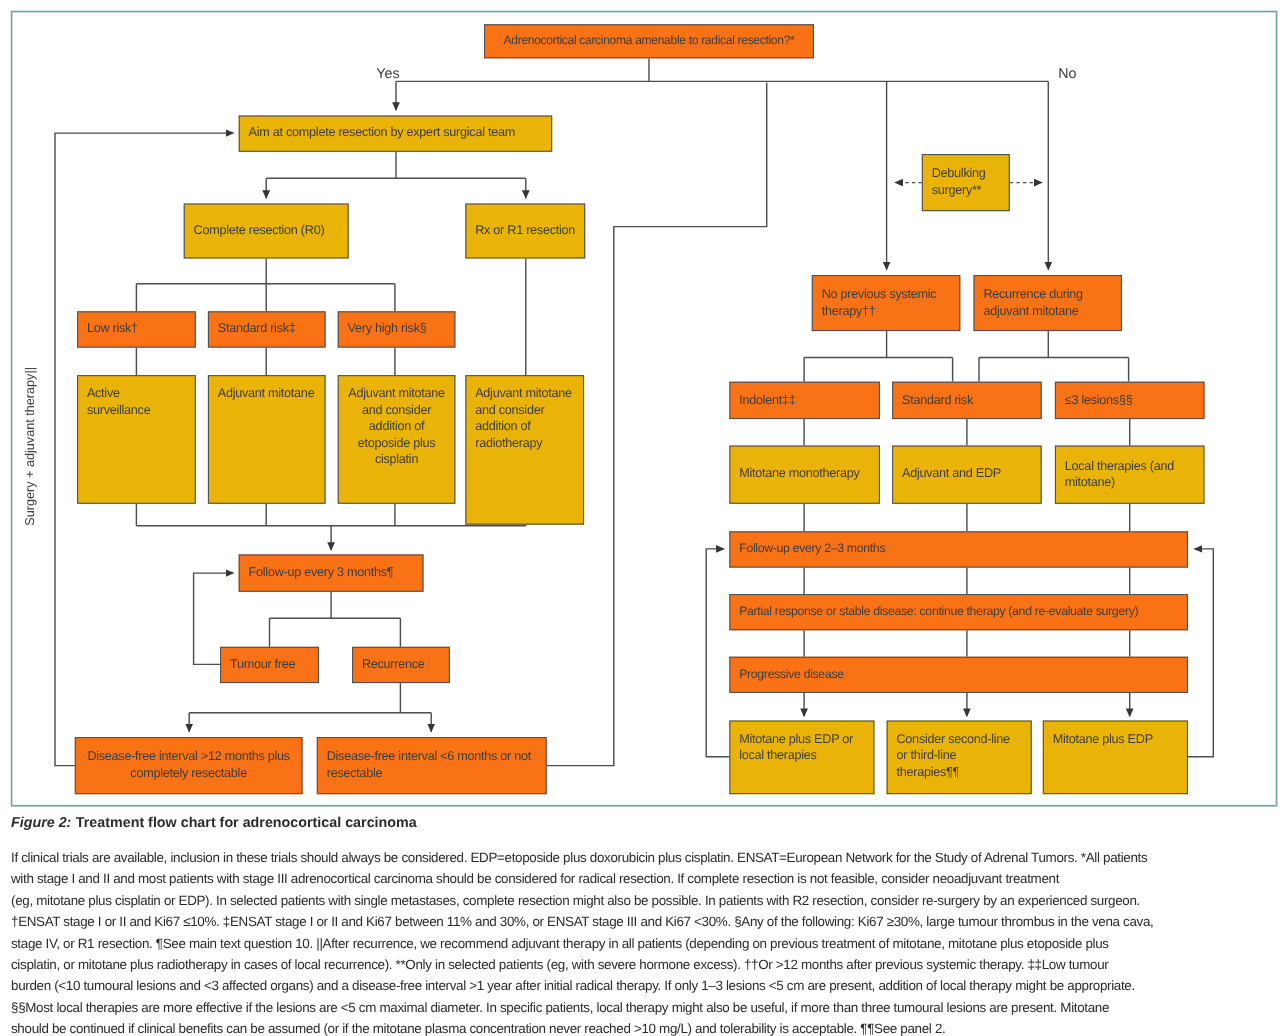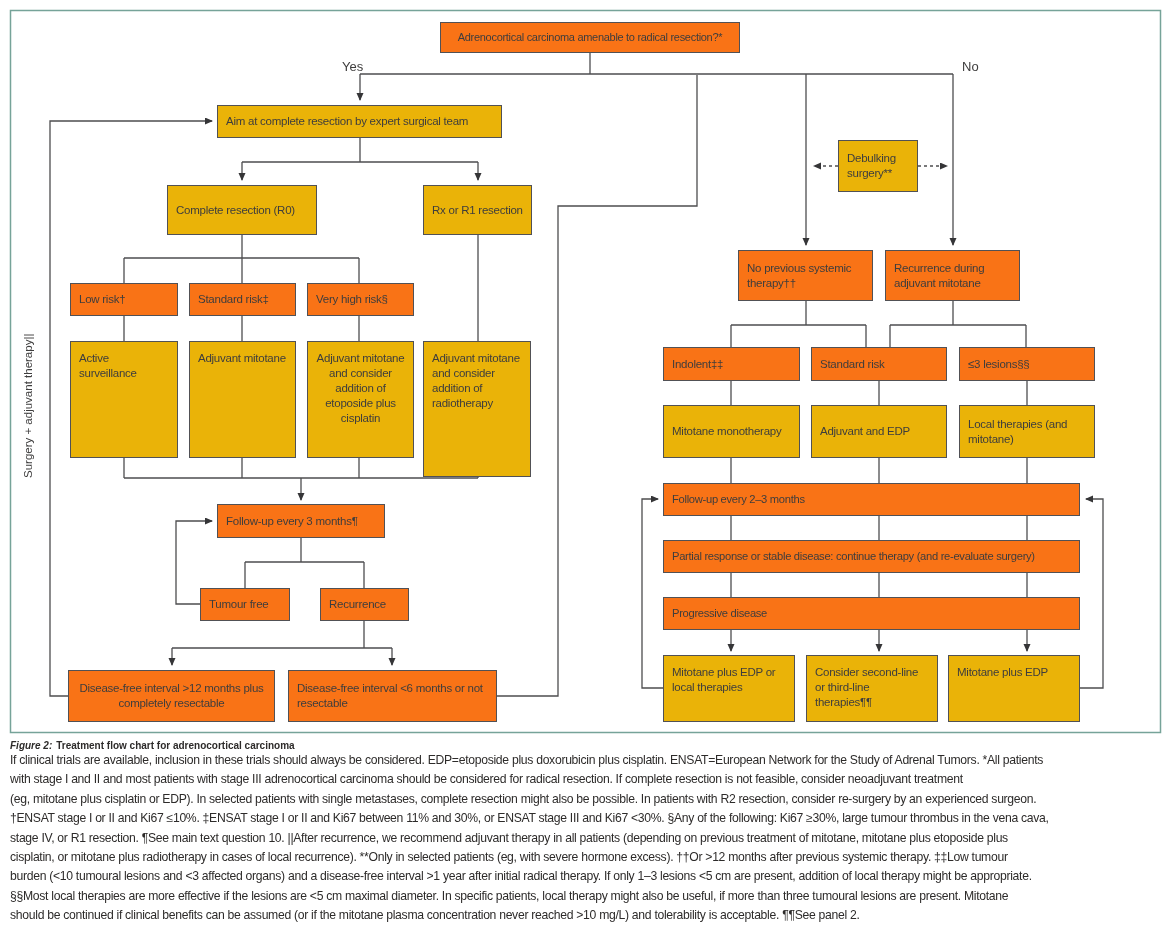--- a/index.html
+++ b/index.html
@@ -10,21 +10,21 @@
        display:flex;align-items:center;padding:3px 8px;font-size:11.5px;line-height:1.3;
        letter-spacing:-0.25px;color:#3e3d3d;z-index:2;}
   .green{background:#eab308;}
   .tall{align-items:flex-start;padding-top:9px;}
   .center{justify-content:center;text-align:center;white-space:nowrap;}
   .wide{white-space:nowrap;font-size:11.2px;letter-spacing:-0.3px;padding-right:20px;}
   .lbl{position:absolute;font-size:13px;color:#3e3d3d;z-index:2;margin-left:12px;}
   .side-label{position:absolute;left:22px;top:478px;transform:rotate(-90deg);
               transform-origin:left top;white-space:nowrap;font-size:11.5px;color:#3e3d3d;z-index:2;}
   .caption{position:absolute;left:10px;top:740px;width:1152px;color:#2d2b2a;z-index:2;}
-  .cap-title{font-size:10px;font-weight:bold;margin-bottom:0;}
+  .cap-title{font-size:13px;font-weight:bold;margin-bottom:16px;}
   .cap-title .figlabel{font-style:italic;}
   .cap-title .titletext{margin-left:4px;}
   .cap-line{font-size:12.2px;line-height:19.4px;letter-spacing:-0.3px;white-space:nowrap;overflow:hidden;}
 </style>
 </head>
 <body>
 
 <div class="page">
 
   <svg class="connectors" width="1170" height="738">

